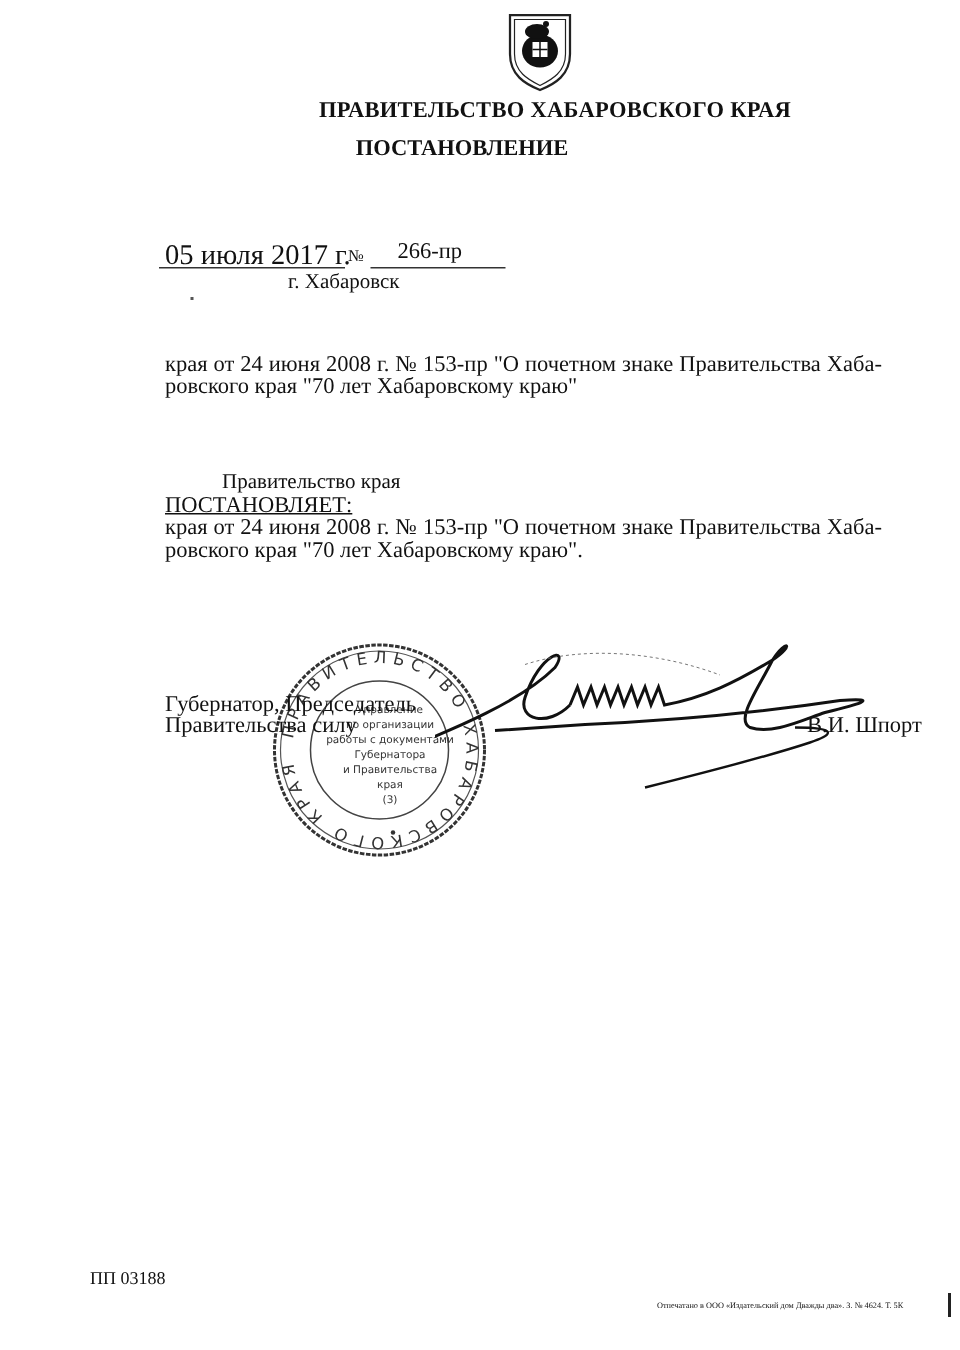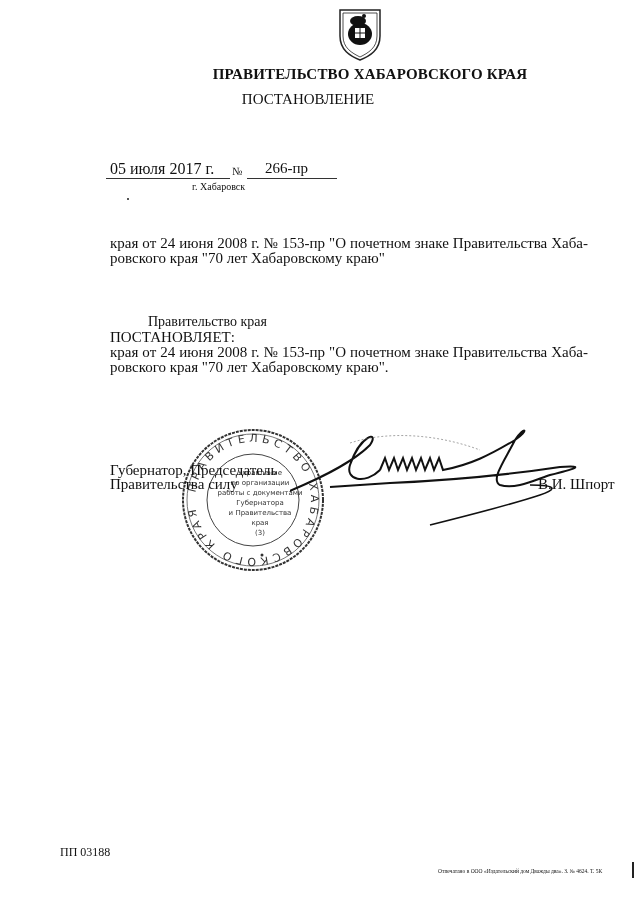--- a/index.html
+++ b/index.html
@@ -8,39 +8,39 @@
       font-family: "Liberation Serif", serif; color: #111111;
     }
     .abs { position: absolute; }
     .emblem { left: 334px; top: 6px; width: 52px; height: 56px; }
     .head1 {
       left: 0; width: 640px; top: 66px; text-align: center;
       font-weight: bold; font-size: 15px; letter-spacing: 0.2px; padding-left: 100px; box-sizing: border-box;
     }
     .head2 {
       left: 0; width: 616px; top: 91px; text-align: center;
-      font-weight: normal; font-size: 15px; box-sizing: border-box;
+      font-weight: bold; font-size: 15px; box-sizing: border-box;
     }
-    .date { left: 110px; top: 160px; font-size: 16px; }
+    .date { left: 110px; top: 160px; font-size: 19px; }
     .date-line { left: 106px; top: 178px; width: 124px; border-top: 1px solid #333; }
     .num-sign { left: 232px; top: 165px; font-size: 11px; }
     .num { left: 265px; top: 160px; font-size: 15px; text-align: center; }
     .num-line { left: 247px; top: 178px; width: 90px; border-top: 1px solid #333; }
-    .city { left: 192px; top: 181px; font-size: 10px; }
+    .city { left: 192px; top: 181px; font-size: 14px; }
     .dot { left: 127px; top: 198px; width: 2px; height: 2px; background: #555; }
 
     .para {
       left: 110px; width: 478px; font-size: 15px; line-height: 14.5px;
       text-align: justify;
     }
     .para .ln { display: block; text-align: justify; text-align-last: justify; white-space: nowrap; }
     .para .ln.last { text-align-last: left; }
     .subject { top: 236px; }
     .gov { left: 148px; top: 314px; font-size: 14px; }
-    .decree { left: 110px; top: 329px; font-size: 15px; }
+    .decree { left: 110px; top: 329px; font-size: 15px; text-decoration: underline; }
     .body { top: 345px; }
     .indent { padding-left: 38px; }
 
     .sig1 { left: 110px; top: 462px; font-size: 15px; text-align: center; }
     .sig2 { left: 110px; top: 476px; font-size: 15px; }
     .signame { left: 538px; top: 476px; font-size: 15px; }
 
     .stamp { left: 178px; top: 425px; width: 150px; height: 150px; }
     .signature { left: 290px; top: 425px; width: 300px; height: 110px; }
 

